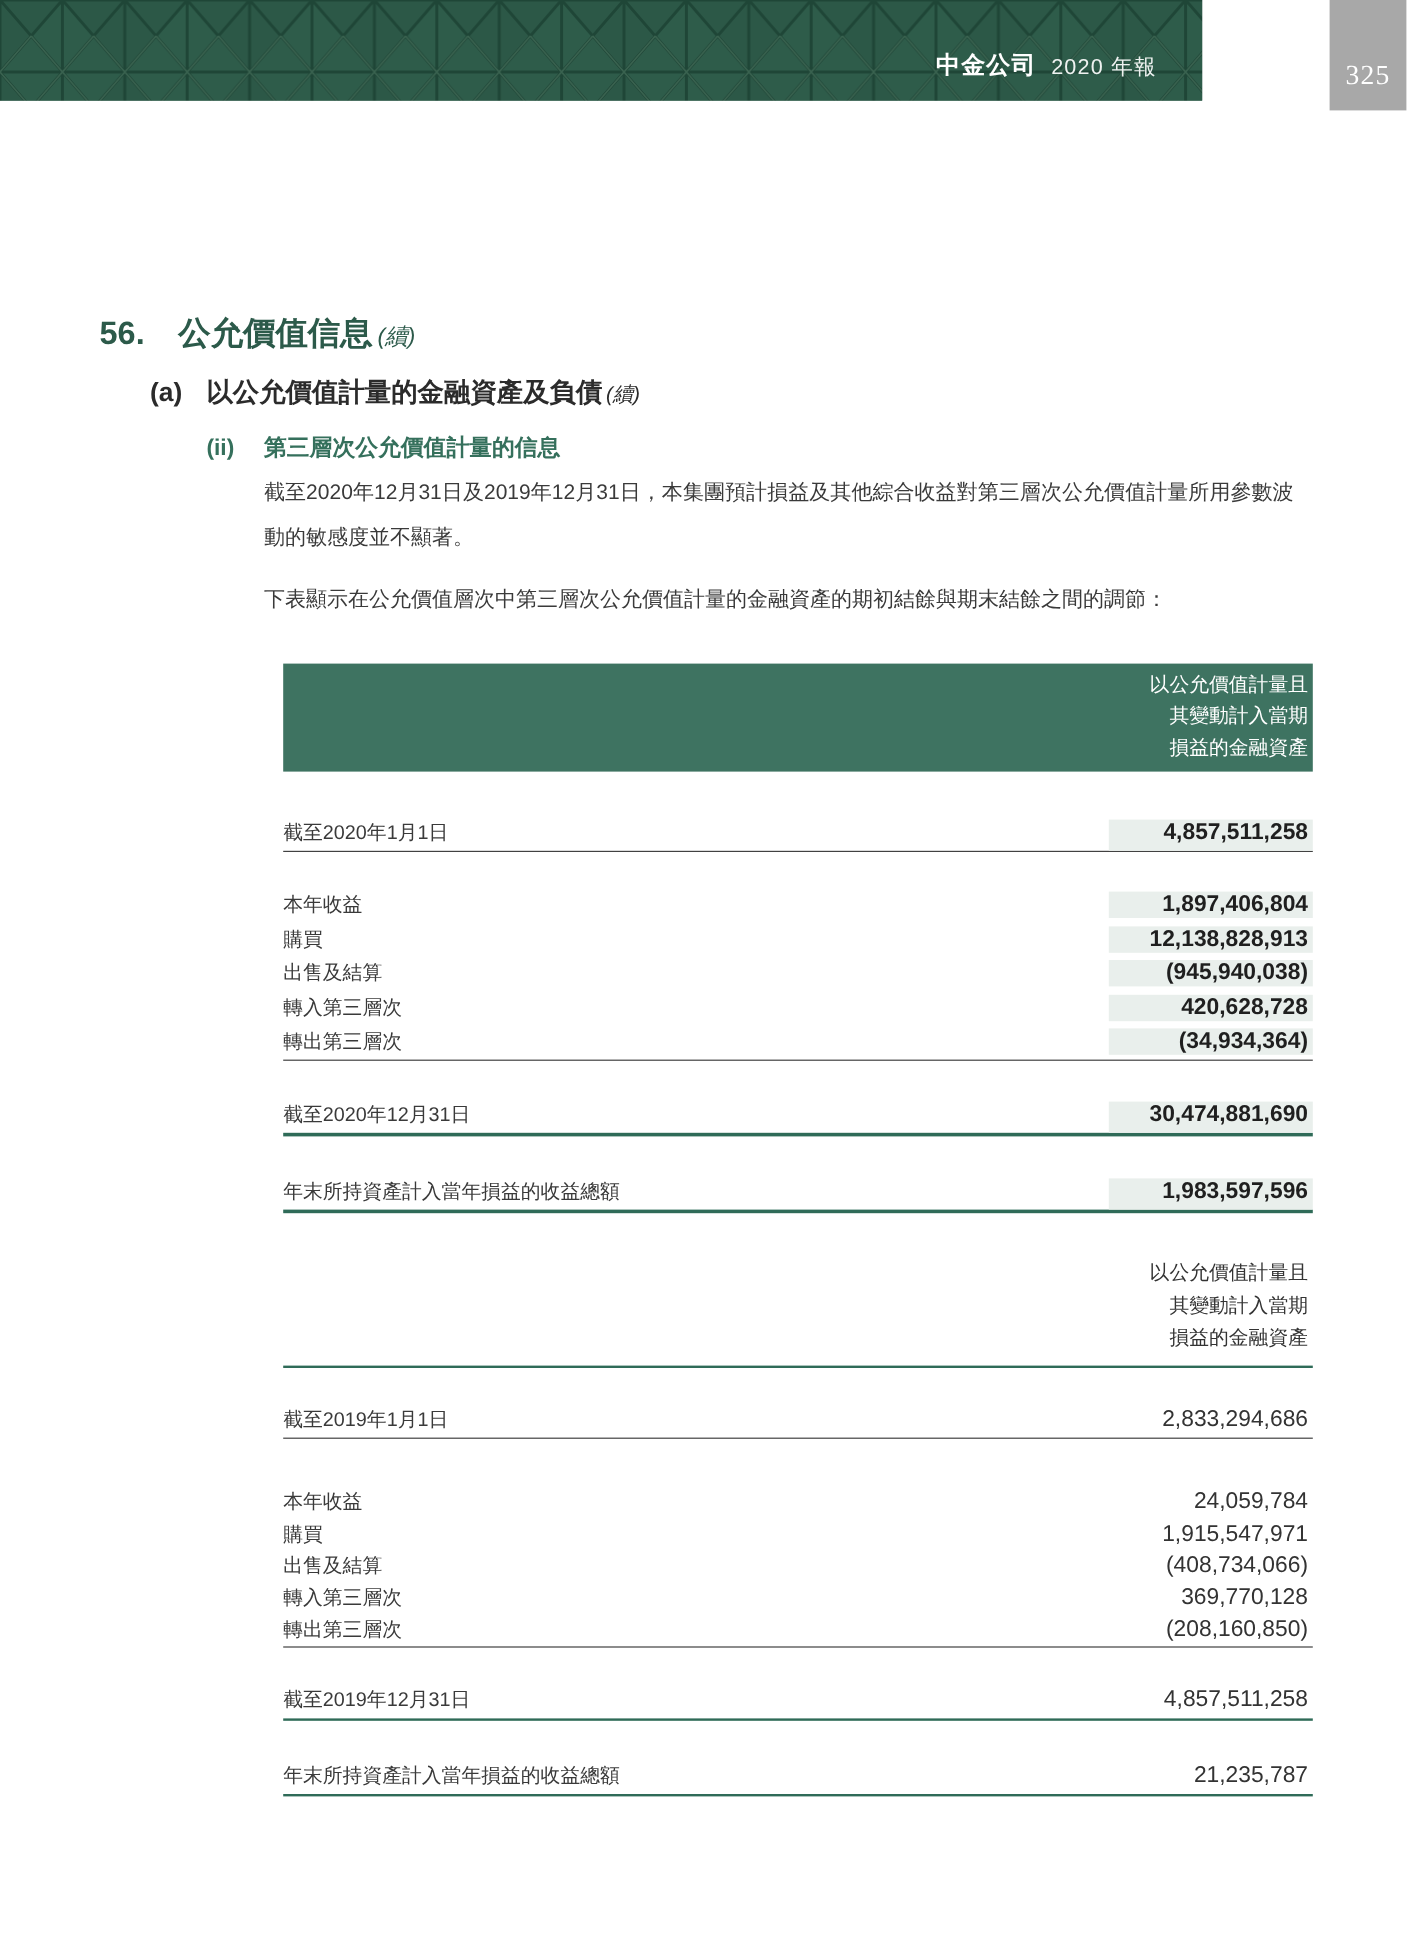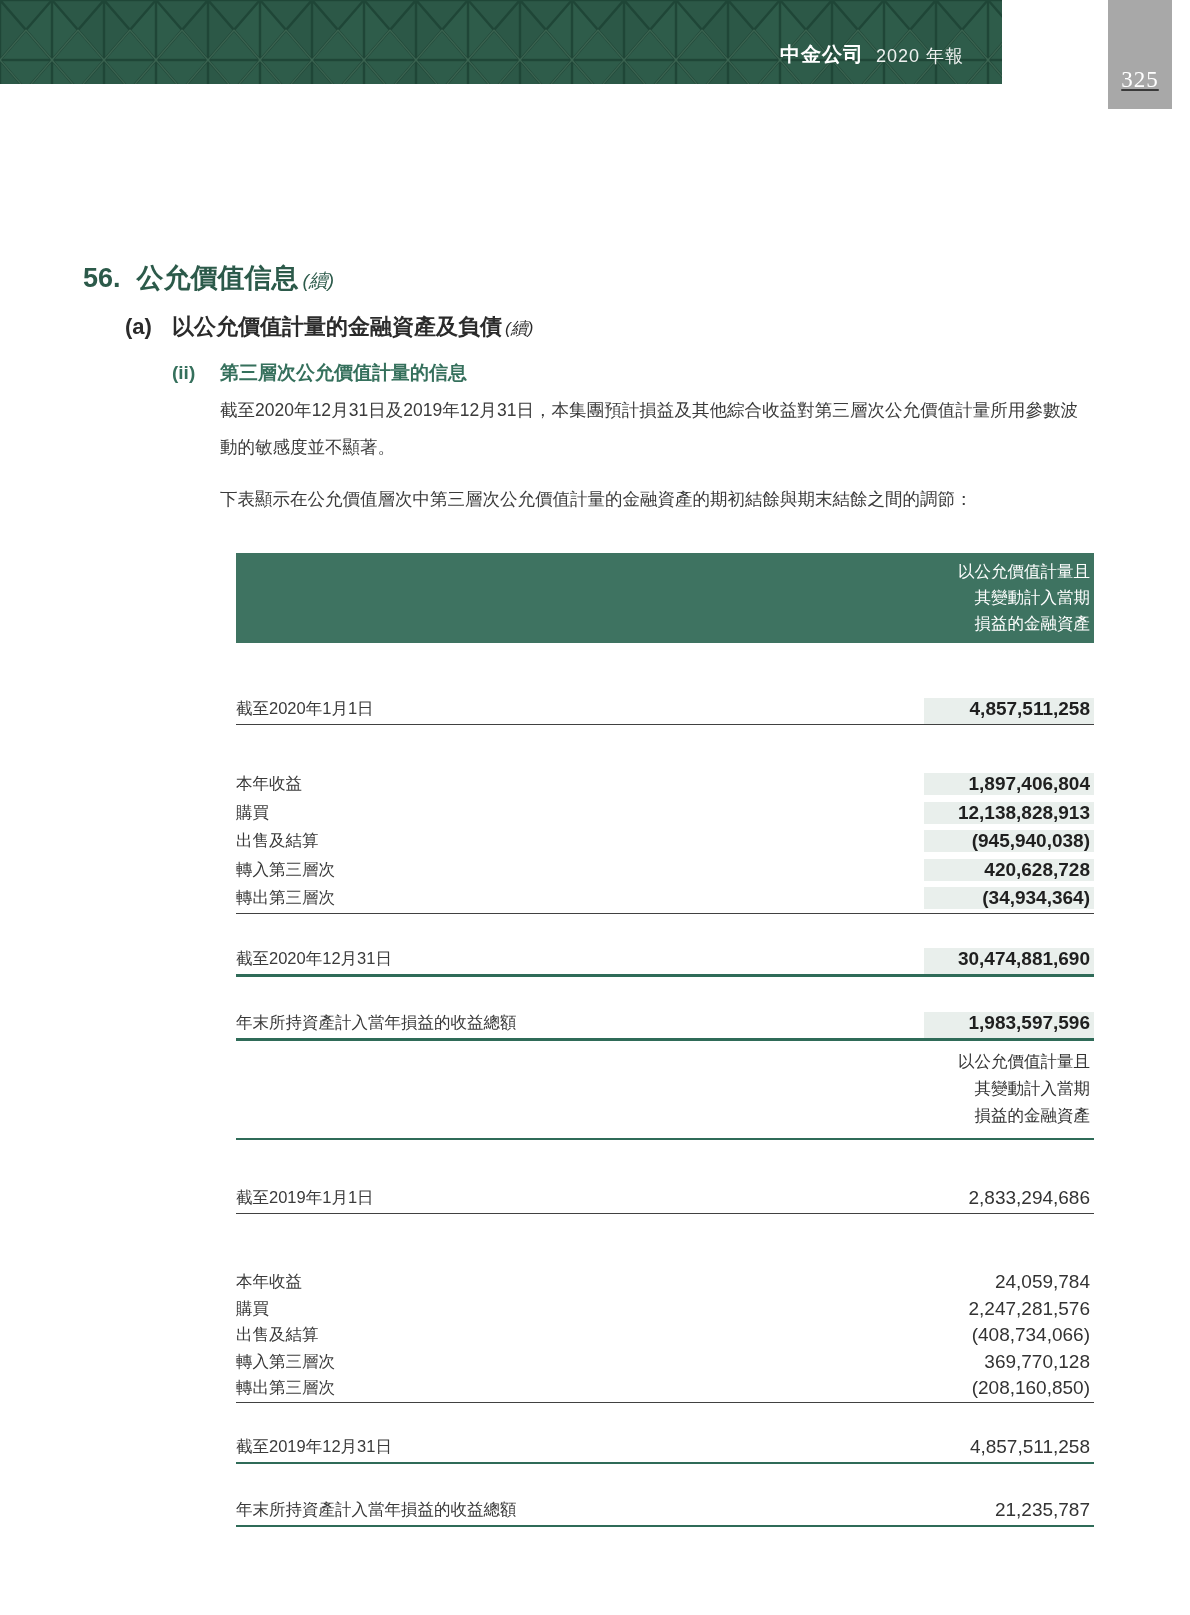--- a/index.html
+++ b/index.html
@@ -24,38 +24,37 @@
     position:absolute; left:0; top:0; width:100%; height:100%;
     display:flex; justify-content:flex-end; align-items:flex-end;
     padding:0 38px 16px 0;
     color:#ffffff;
   }
   .banner-company { font-weight:700; font-size:20px; letter-spacing:1px; }
   .banner-report  { font-weight:400; font-size:18px; margin-left:12px; opacity:.92; letter-spacing:1px; }
 
   .page-badge {
     position:absolute; left:1108px; top:0;
-    width:64px; height:109px;
+    width:64px; height:92px;
     background:#a8a8a8;
     display:flex; justify-content:center; align-items:flex-end;
     padding-bottom:16px;
-    text-decoration:underline;
   }
   .page-number {
     font-family:"Liberation Serif", serif;
     color:#ffffff; font-size:23px; letter-spacing:1px;
   }
 
   
   .h56 {
     position:absolute; left:83px; top:260px;
     display:flex; align-items:baseline;
     color:#2c5a4a; font-weight:700; font-size:27px;
   }
-  .h56 .num { margin-right:16px; }
+  .h56 .num { margin-right:28px; }
   .h56 .cont { font-size:19px; font-style:italic; font-weight:400; margin-left:4px; }
 
   .ha {
     position:absolute; left:125px; top:312px;
     display:flex; align-items:baseline;
     color:#2b2b2b; font-weight:700; font-size:22px;
   }
   .ha .lbl { width:47px; }
   .ha .cont { font-size:17px; font-style:italic; font-weight:400; margin-left:3px; }
 
@@ -98,21 +97,21 @@
   .t2019 .tval { background:transparent; font-weight:400; color:#333; }
 
   .spacer { display:flex; }
   .spacer .tlabel { padding:0; }
   .spacer .tval { padding:0; }
 
   .sp36 { height:36px; } .sp33 { height:33px; } .sp32 { height:32px; }
   .sp30 { height:30px; } .sp28 { height:28px; } .sp40 { height:40px; }
 
   .row30 { height:31px; }
-  .rule-thin  { border-bottom:1.5px solid #414141;margin-top:15px; }
+  .rule-thin  { border-bottom:1.5px solid #414141; }
   .rule-green { border-bottom:3px solid #2f6b58;gap:28px; }
   .rule-green2{ border-bottom:2.5px solid #2f6b58; }
 
   .details .trow { height:28.5px; align-items:center; }
   .details .tlabel, .details .tval { padding-bottom:0; }
   .t2019 .details .trow { height:26.5px; }
 
   
   .plain-head {
     text-align:right; color:#333;
@@ -262,21 +261,21 @@
         <div class="tval"></div>
       </div>
 
     <div class="details rule-thin">
       <div class="trow">
         <div class="tlabel">本年收益</div>
         <div class="tval">24,059,784</div>
       </div>
       <div class="trow">
         <div class="tlabel">購買</div>
-        <div class="tval">2,247,281,576</div>
+        <div class="tval">1,915,547,971</div>
       </div>
       <div class="trow">
         <div class="tlabel">出售及結算</div>
         <div class="tval">(408,734,066)</div>
       </div>
       <div class="trow">
         <div class="tlabel">轉入第三層次</div>
         <div class="tval">369,770,128</div>
       </div>
       <div class="trow">

